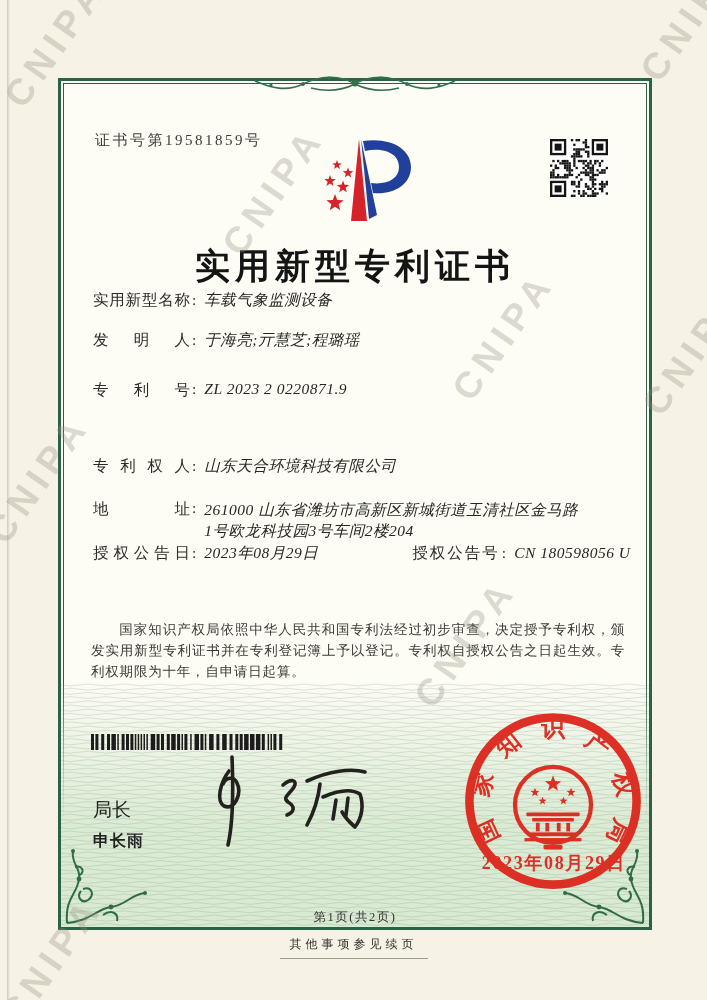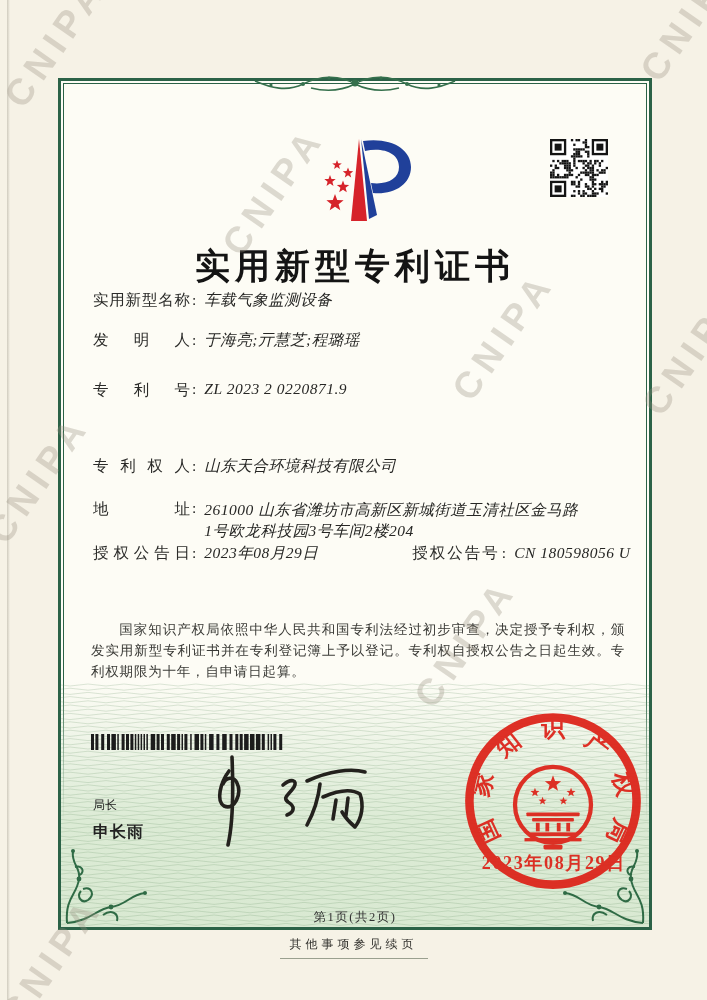--- a/index.html
+++ b/index.html
@@ -44,21 +44,21 @@
   .glabel{letter-spacing:2px;color:#2b2b29;}
   
   .para{
     position:absolute;left:30px;width:534px;font-size:13.5px;line-height:21px;
     color:#3a3a36;text-indent:2.1em;letter-spacing:.8px;text-align:justify;margin-top:42px;
   }
   
   .barcode{position:absolute;left:30px;top:653px;}
   .signature{position:absolute;left:130px;top:670px;}
   .director{position:absolute;left:32px;top:716px;font-family:"Liberation Sans",sans-serif;color:#222;}
-  .director .d-title{font-size:12px;margin-bottom:8px;}
+  .director .d-title{font-size:19px;margin-bottom:8px;}
   .director .d-name{font-size:16px;font-weight:bold;letter-spacing:1px;}
   .seal{position:absolute;left:397px;top:625px;}
   .corner{position:absolute;bottom:2px;}
   .corner.left{left:2px;}
   .corner.right{right:2px;transform:scaleX(-1);}
   .page-num{position:absolute;left:0;top:828px;width:100%;text-align:center;font-size:12.5px;letter-spacing:1.5px;color:#333;}
   
   .footer-note{
     position:absolute;left:50%;top:936px;transform:translateX(-50%);
     font-size:12px;letter-spacing:4px;color:#33322e;
@@ -152,20 +152,21 @@
       <circle cx="108" cy="12" r="3.4"></circle>
       <circle cx="56" cy="13" r="2"></circle>
         <circle cx="160" cy="13" r="2"></circle>
       <circle cx="24" cy="14" r="1.6"></circle>
         <circle cx="192" cy="14" r="1.6"></circle>
       <circle cx="82" cy="7" r="1.6"></circle>
         <circle cx="134" cy="7" r="1.6"></circle>
     </g>
   </svg>
 
+  <div class="cert-no">证书号第19581859号</div>
 
   <svg class="logo" width="112" height="94" viewBox="0 0 112 94">
     <path d="M52,4 L60,86 L44,86 Z" fill="#d6232a"></path>
     <path d="M54,4 L70,80 L62,84 Z" fill="#20409a"></path>
     <path d="M56,6 C84,2 104,14 104,32 C104,50 86,60 66,58 L64,48 C80,50 92,44 92,32 C92,18 76,12 58,16 Z" fill="#20409a"></path>
     <g fill="#d6232a">
         <polygon points="30.0,25.0 31.2,28.3 34.8,28.5 32.0,30.6 32.9,34.0 30.0,32.1 27.1,34.0 28.0,30.6 25.2,28.5 28.8,28.3 "></polygon>
         <polygon points="41.0,32.5 42.4,36.1 46.2,36.3 43.2,38.7 44.2,42.4 41.0,40.3 37.8,42.4 38.8,38.7 35.8,36.3 39.6,36.1 "></polygon>
         <polygon points="23.0,40.0 24.5,44.0 28.7,44.1 25.4,46.8 26.5,50.9 23.0,48.5 19.5,50.9 20.6,46.8 17.3,44.1 21.5,44.0 "></polygon>
         <polygon points="36.0,45.5 37.6,49.8 42.2,50.0 38.6,52.8 39.8,57.3 36.0,54.7 32.2,57.3 33.4,52.8 29.8,50.0 34.4,49.8 "></polygon>

